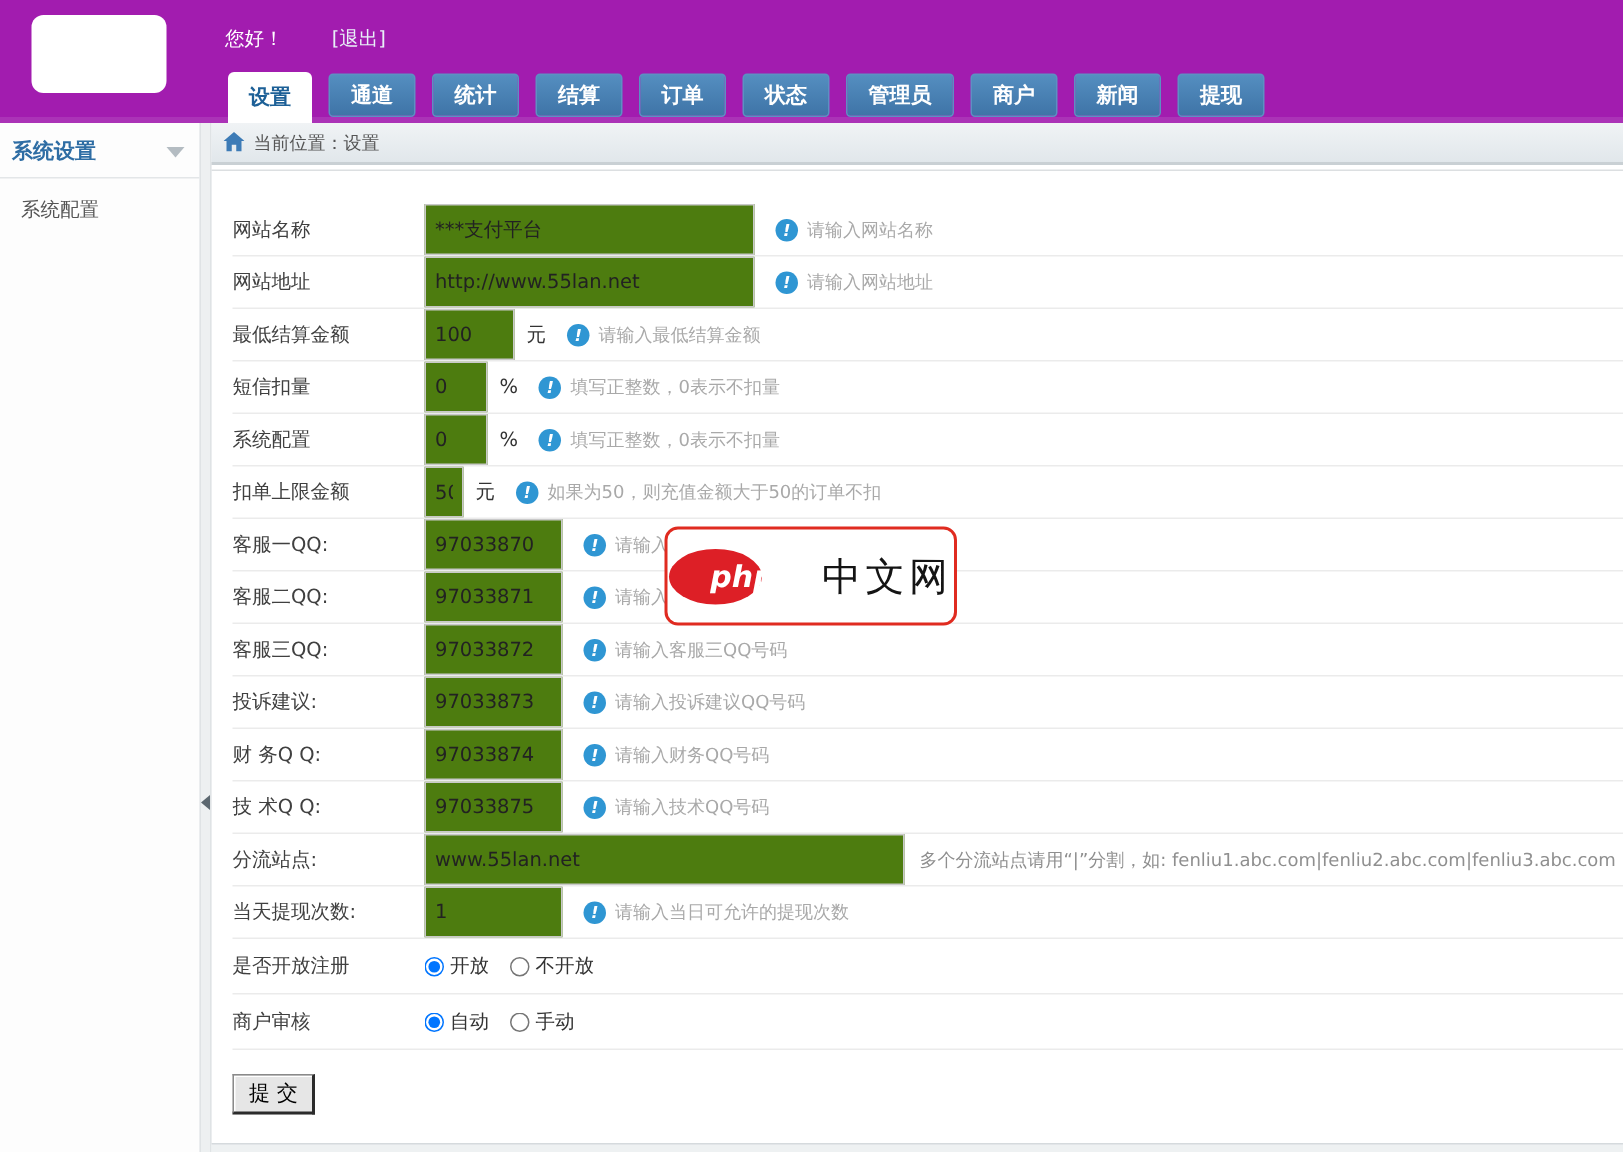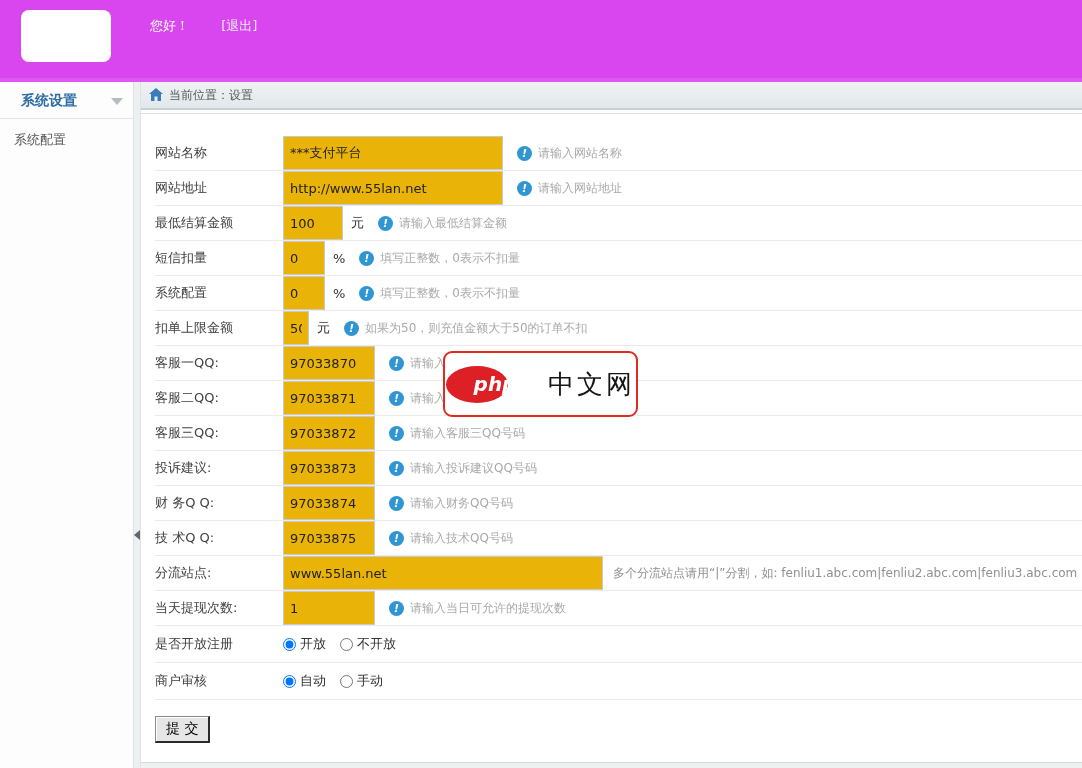--- a/index.html
+++ b/index.html
@@ -1,40 +1,40 @@
 <!DOCTYPE html>
 <html><head>
 <meta charset="utf-8">
 <style>
   * { margin:0; padding:0; box-sizing:border-box; }
   html,body { width:1082px; height:768px; overflow:hidden; }
   body { font-family:"DejaVu Sans","Liberation Sans",sans-serif; background:#fff; position:relative; }
 
   
-  .header { position:relative; height:82px; background:#d946ef; }
+  .header { position:relative; height:82px; background:#a21caf; }
   .header::after { content:""; position:absolute; left:0; bottom:0; width:100%; height:4px;
                    background:rgba(255,255,255,0.10); }
   .logo-box { position:absolute; left:21px; top:10px; width:90px; height:52px;
               background:#fff; border-radius:8px; }
   .greeting-bar { position:absolute; left:150px; top:17px; color:#fff; font-size:13px; }
   .greeting-bar .logout { color:#e8f0f8; margin-left:28px; text-decoration:none; cursor:pointer; }
 
   .tabs { position:absolute; left:152px; bottom:0; display:flex; align-items:flex-end; }
   .tab { height:29px; margin-right:11px; margin-bottom:4px; padding:0 14px;
          display:flex; align-items:center; color:#fff; font-size:14px; font-weight:bold;
          background:linear-gradient(#548ec0,#3f74a7); border:1px solid #5c90c2;
          border-radius:3px; cursor:pointer; white-space:nowrap; }
   .tab.active { height:34px; margin-bottom:0; background:#fff; color:#1d6097;
                 border:none; border-radius:4px 4px 0 0; z-index:2; }
 
   
   .layout { display:flex; height:686px; }
   .sidebar { width:133px; background:#fdfdfd; }
   .side-section { display:flex; align-items:center; justify-content:space-between;
-                  padding:10px 10px 8px 21px; border-bottom:1px solid #e3e6e8; }
+                  padding:10px 10px 8px 8px; border-bottom:1px solid #e3e6e8; }
   .side-section-title { color:#2e6da4; font-size:14px; font-weight:bold; }
   .caret-down { width:0; height:0; border-left:6px solid transparent; border-right:6px solid transparent;
                 border-top:7px solid #b4bcc2; }
   .side-item { padding:12px 0 6px 14px; font-size:13px; color:#555; cursor:pointer; }
 
   .vdivider { width:8px; background:#edf0f1; border-left:1px solid #dfe3e5; border-right:1px solid #dfe3e5;
               position:relative; }
   .collapse-handle { position:absolute; top:444px; left:0; width:8px; height:16px; cursor:pointer; }
   .collapse-handle::before { content:""; position:absolute; top:4px; left:0;
               border-top:5px solid transparent; border-bottom:5px solid transparent;
@@ -45,21 +45,21 @@
                 background:linear-gradient(#f0f3f5,#e1e7eb); border-bottom:2px solid #c9d0d4;
                 font-size:12px; color:#555; }
   .home-icon { display:inline-block; margin-right:6px; line-height:1; }
 
   
   .form-area { margin-top:3px; border-top:1px solid #dcdfe1; padding:22px 0 0 14px; position:relative; }
   .row { display:flex; align-items:center; height:35px; border-bottom:1px solid #ebebeb;
          white-space:nowrap; overflow:hidden; }
   .row.radios { height:37px; }
   .lbl { width:128px; flex:0 0 128px; font-size:13px; color:#404040; }
-  .txt { height:24px; border:1px solid #c9c9c9; background:#eab308; font-size:13px; color:#222;
+  .txt { height:24px; border:1px solid #c9c9c9; background:#4d7c0f; font-size:13px; color:#222;
          padding:16px 6px; font-family:"DejaVu Sans","Liberation Sans",sans-serif; }
   .w220 { width:220px; } .w70 { width:60px; } .w42 { width:42px; } .w46 { width:26px; }
   .w92 { width:92px; } .w400 { width:320px; }
   .suffix { font-size:13px; color:#333; margin-left:8px; }
   .hint { display:flex; align-items:center; font-size:12px; color:#a9a9a9; margin-left:14px; }
   .hicon { display:inline-flex; align-items:center; justify-content:center; width:15px; height:15px;
            border-radius:50%; background:#2f96d3; color:#fff; font-size:11px; font-weight:bold;
            margin-right:6px; flex:0 0 15px; }
   .plain-hint { font-size:12px; color:#8f8f8f; margin-left:10px; }
   .radio-opt { display:inline-flex; align-items:center; margin-right:14px; font-size:13px; color:#333;
@@ -86,20 +86,32 @@
 </style>
 </head>
 <body>
 
 <div class="header">
   <div class="logo-box"></div>
   <div class="greeting-bar">
     <span>您好！</span>
     <a class="logout">[退出]</a>
   </div>
+  <div class="tabs">
+    <div class="tab active">设置</div>
+    <div class="tab">通道</div>
+    <div class="tab">统计</div>
+    <div class="tab">结算</div>
+    <div class="tab">订单</div>
+    <div class="tab">状态</div>
+    <div class="tab">管理员</div>
+    <div class="tab">商户</div>
+    <div class="tab">新闻</div>
+    <div class="tab">提现</div>
+  </div>
 </div>
 
 <div class="layout">
   <div class="sidebar">
     <div class="side-section">
       <span class="side-section-title">系统设置</span>
       <span class="caret-down"></span>
     </div>
     <div class="side-item">系统配置</div>
   </div>

